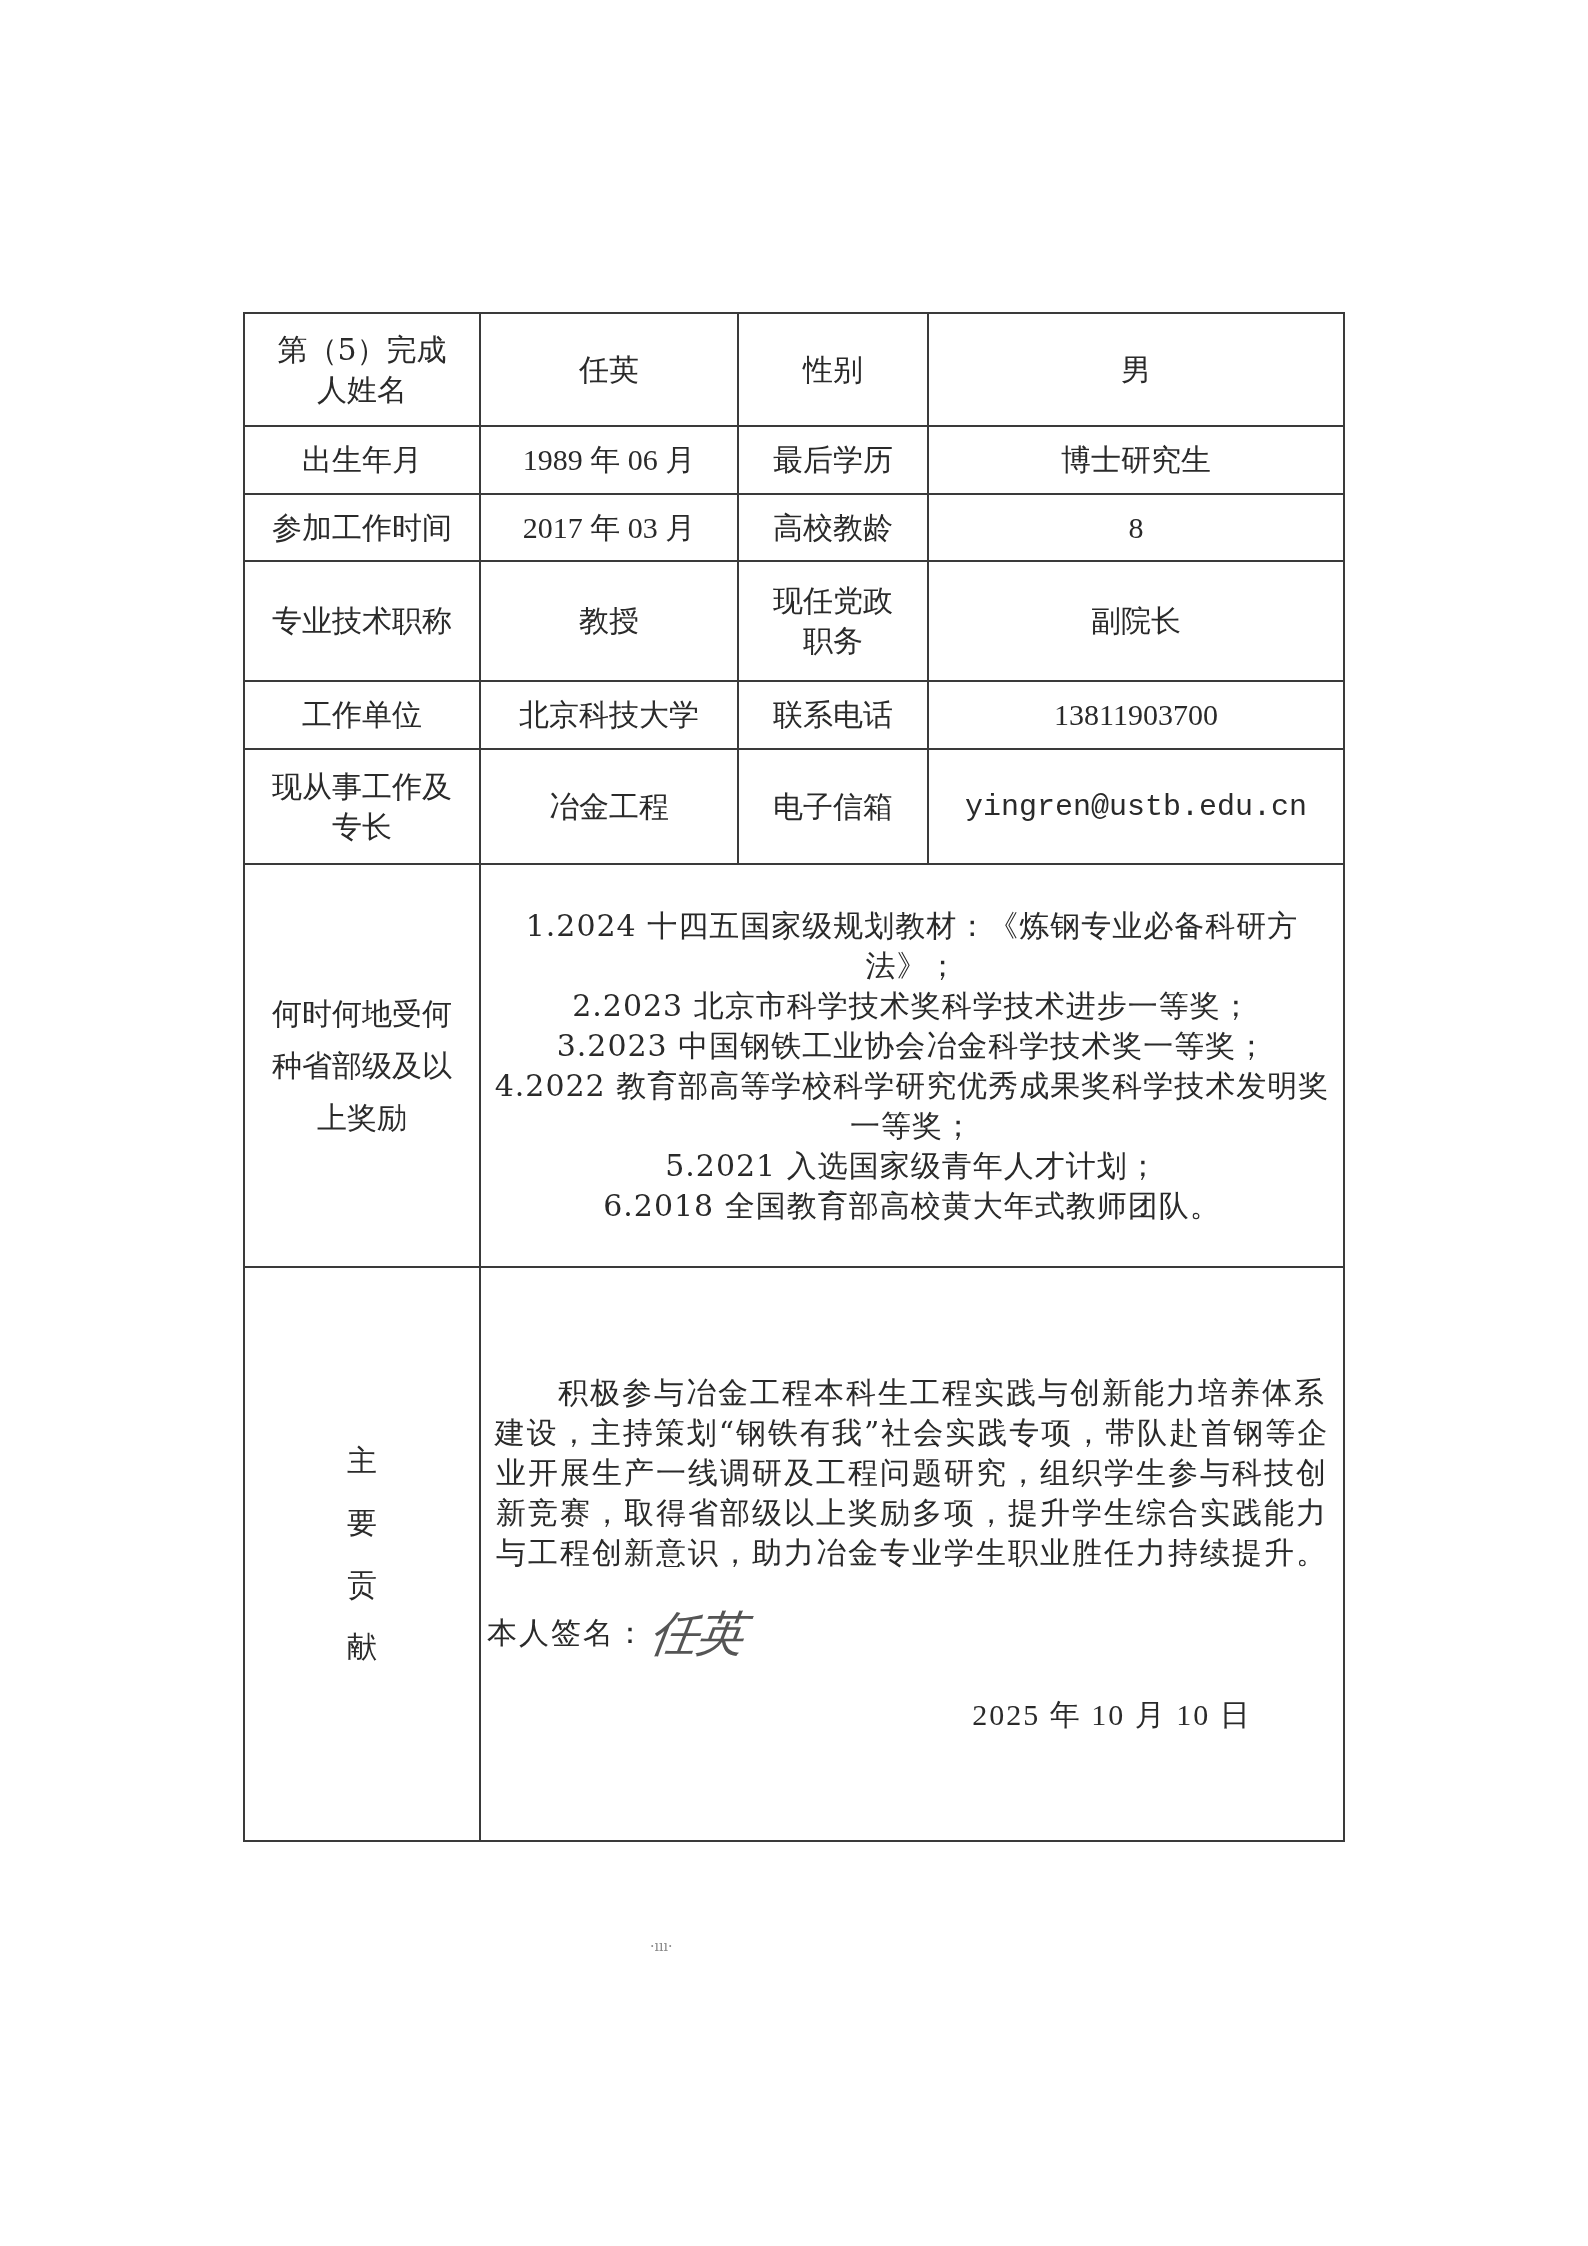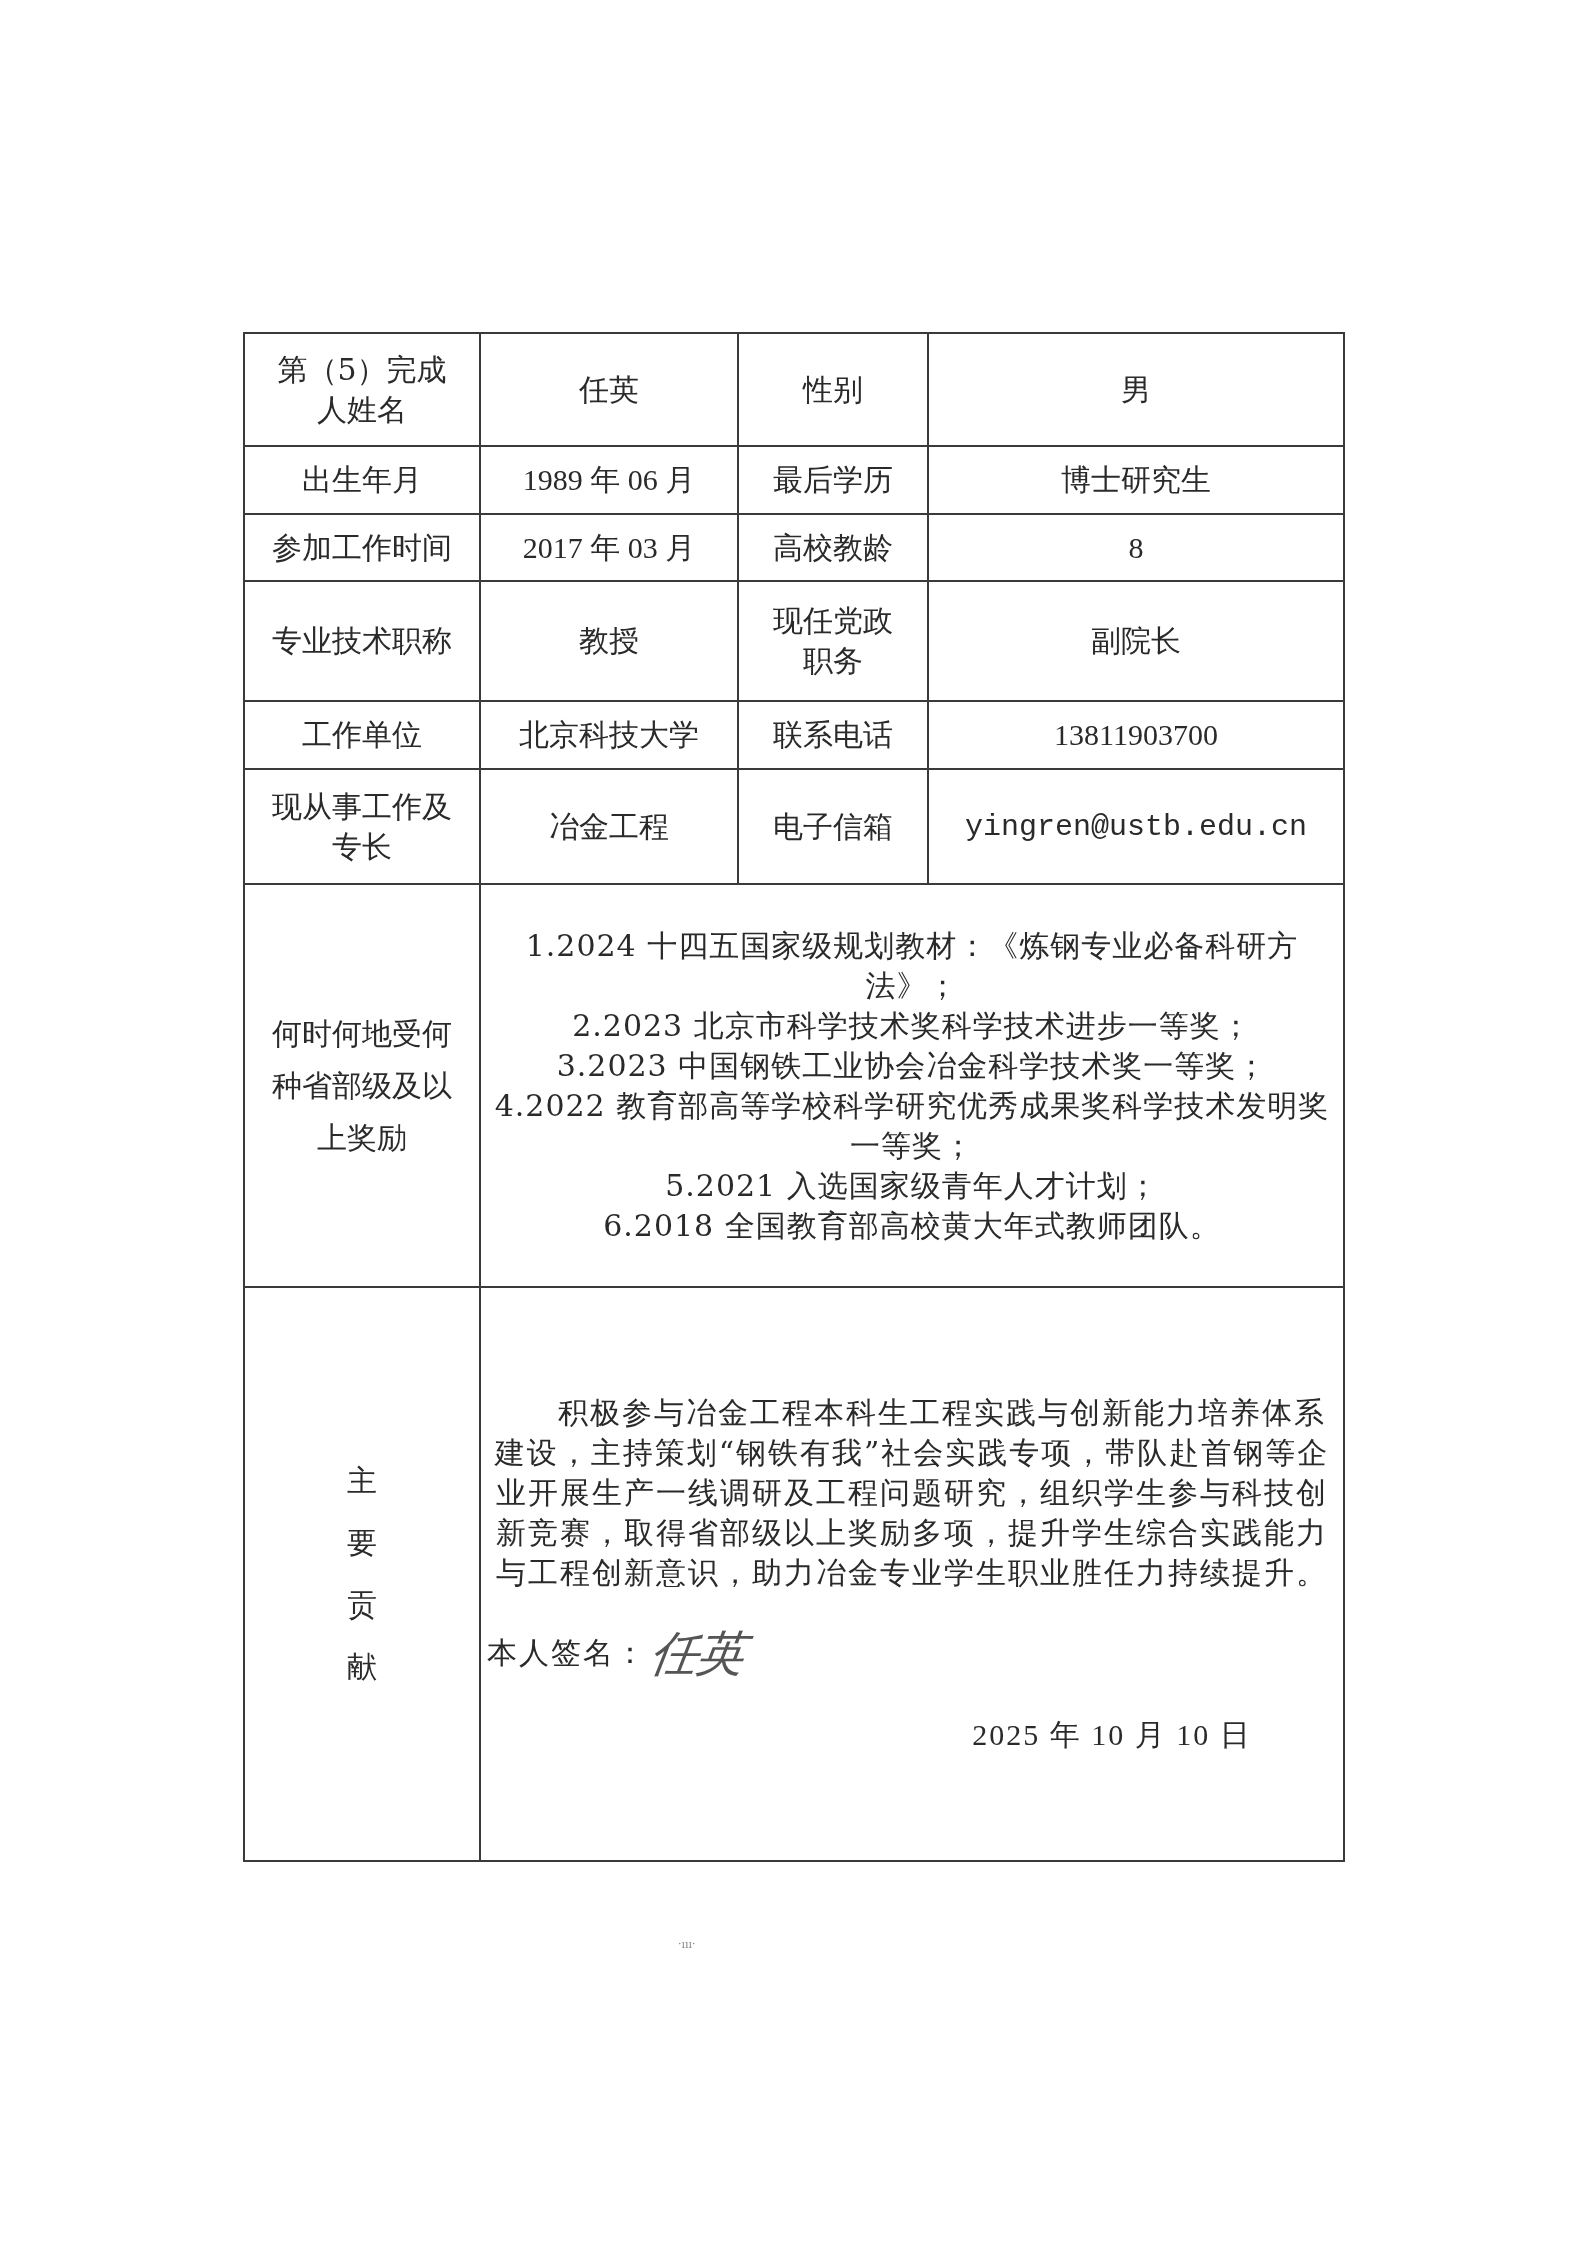--- a/index.html
+++ b/index.html
@@ -1,37 +1,37 @@
 <!DOCTYPE html>
 <html><head>
 <meta charset="utf-8">
 <style>
   html, body { margin:0; padding:0; background:#ffffff; }
   body { width:1588px; height:2246px; position:relative; overflow:hidden;
          font-family:"DejaVu Serif","Liberation Serif",serif; color:#2a2a2a; }
   .page { position:absolute; left:0; top:0; width:1588px; height:2246px; background:#fff; }
-  table.form { position:absolute; left:243px; top:332px; width:1100px;
+  table.form { position:absolute; left:243px; top:312px; width:1100px;
                border-collapse:collapse; table-layout:fixed;padding-left:20px; }
   table.form td { border:2.5px solid #3a3a3a; text-align:center; vertical-align:middle;
                   font-size:30px; line-height:40px; padding:0 6px; }
   .c1 { width:236px; } .c2 { width:258px; } .c3 { width:190px; } .c4 { width:416px; }
   .num { font-family:Liberation Serif, serif; font-size:31px; }
   .mono { font-family:"Liberation Mono","DejaVu Sans Mono",monospace; font-size:30px; }
   td.awards { text-align:left; vertical-align:top; padding:18px 10px 10px 10px;
               font-size:30px; line-height:48px; letter-spacing:1px;margin-top:12px; }
   td.contrib { text-align:left; vertical-align:top; padding:14px 10px 10px 10px;
                font-size:30px; line-height:53px; letter-spacing:2px; }
   .para { text-indent:2em; margin:0; }
   .sig-line { margin-top:40px; display:flex; align-items:flex-start; font-size:30px; }
   .signature { font-family:"DejaVu Sans",sans-serif; font-size:48px; font-style:italic;
                color:#555; margin-left:4px; letter-spacing:-2px; transform:skewX(-8deg); }
   .date-line { margin-top:42px; padding-left:400px; font-size:30px; }
   .vert { display:flex; flex-direction:column; align-items:center; gap:22px; font-size:30px; }
   .award-item { margin:0; }
-  .footer-mark { position:absolute; left:678px; top:1938px; font-size:11px; color:#888; }
+  .footer-mark { position:absolute; left:650px; top:1938px; font-size:14px; color:#888; }
 </style>
 </head>
 <body>
 
 <div class="page">
   <table class="form">
     <colgroup>
       <col class="c1">
         <col class="c2">
         <col class="c3">

